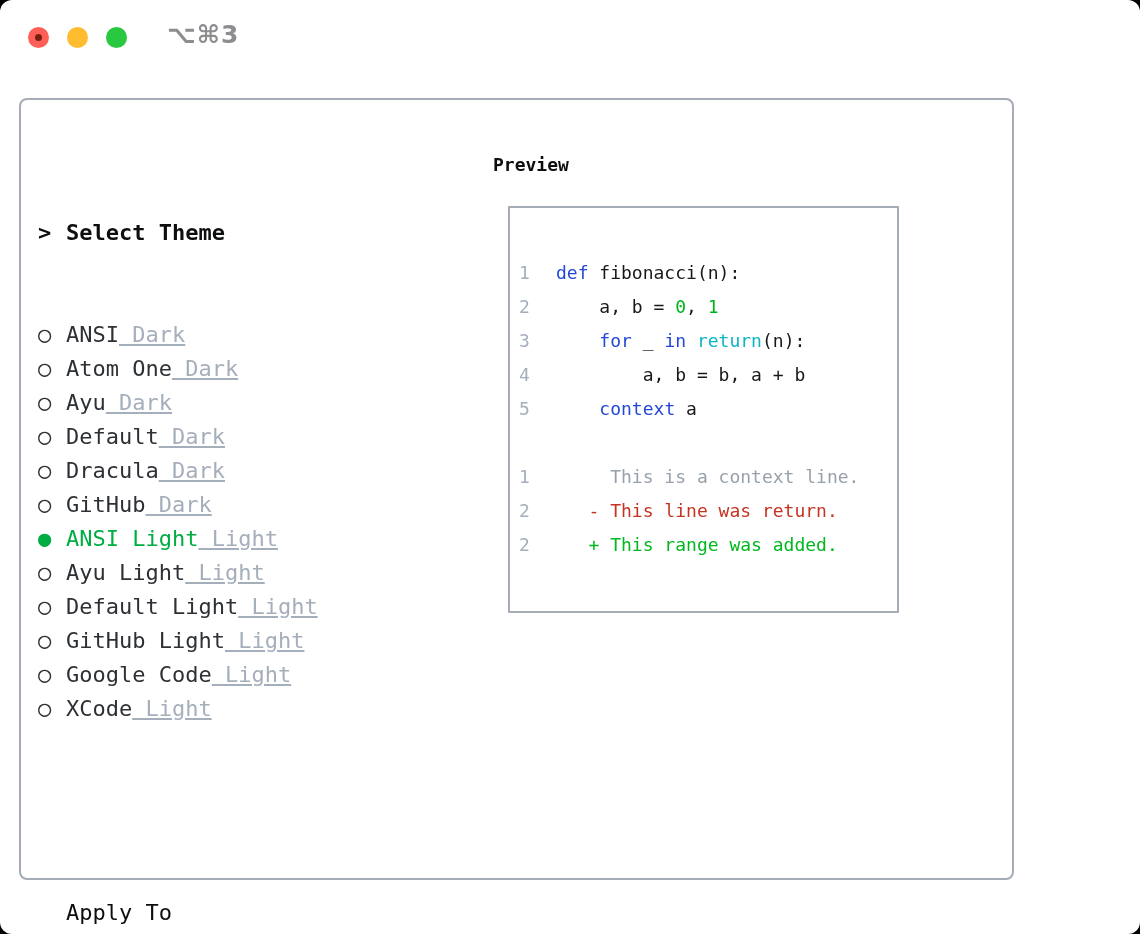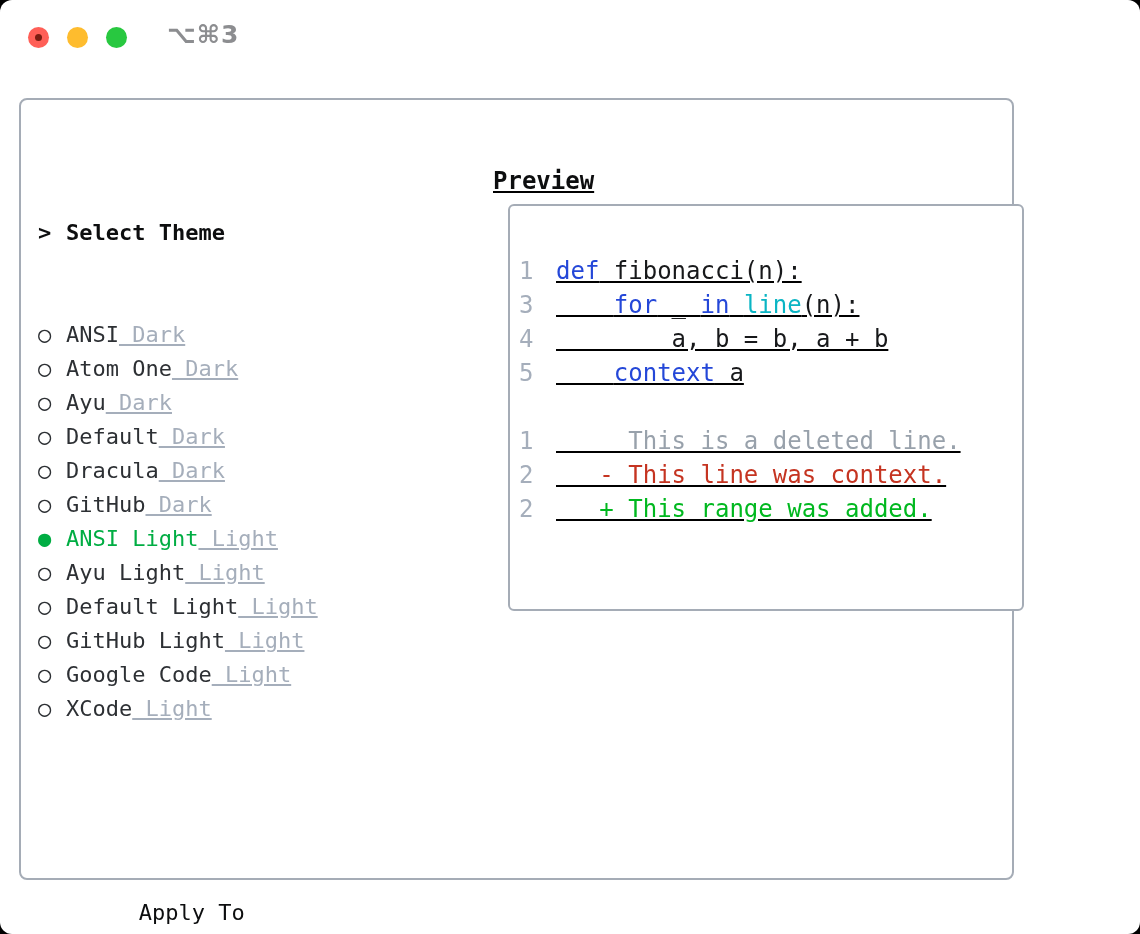--- a/index.html
+++ b/index.html
@@ -30,27 +30,27 @@
   .left-col {
     position:absolute; left:17px; top:48px;
     font-size:22px; line-height:34px; color:var(--text); white-space:pre;
   }
   .row { height:34px; }
   .header-row { font-weight:bold; color:var(--heading); }
   .cursor { display:inline-block; width:28px; color:var(--heading); }
   .bullet { display:inline-block; width:28px; color:var(--text); }
   .item.selected .bullet, .item.selected .name { color:var(--green); }
   .variant { color:var(--muted);text-decoration:underline; }
-  .apply-title { padding-left:28px; color:var(--heading);text-align:center; }
+  .apply-title { padding-left:28px; color:var(--heading); }
   
-  .right-col { position:absolute; left:472px; top:64px; font-size:24px; line-height:34px;text-decoration:underline; }
+  .right-col { position:absolute; left:472px; top:48px; font-size:18px; line-height:34px; }
   .preview-title { font-weight:bold; color:var(--heading); height:34px; }
   .preview-box {
-    margin-left:15px; margin-top:6px; width:516px; height:407px;
-    border:2px solid var(--border); border-radius:6px;
+    margin-left:15px; margin-top:24px; width:391px; height:407px;
+    border:2px solid var(--border); border-radius:1px;
     padding:48px 0 0 9px; background:var(--bg);
   }
   .code-line { height:34px; white-space:pre; color:var(--code); }
   .linenum { display:inline-block; width:14px; margin-right:23px; color:var(--linenum); }
   .c-kw  { color:var(--kw); }
   .c-fn  { color:var(--fn); }
   .c-num { color:var(--num); }
   .c-def { color:var(--code); }
   .c-ctx { color:var(--ctx); }
   .c-del { color:var(--del); }
@@ -80,25 +80,26 @@
       
       
       
     </div>
 
     <div class="right-col">
       <div class="preview-title">Preview</div>
       <div class="preview-box">
         <div id="code-lines">
             <div class="code-line"><span class="linenum">1</span><span class="seg c-kw">def</span><span class="seg c-def"> fibonacci(n):</span></div>
-            <div class="code-line"><span class="linenum">3</span><span class="seg c-def">    </span><span class="seg c-kw">for</span><span class="seg c-def"> _ </span><span class="seg c-kw">in</span><span class="seg c-def"> </span><span class="seg c-fn">line</span><span class="seg c-def">(n):</span></div>
+            <div class="code-line"><span class="linenum">2</span><span class="seg c-def">    a, b = </span><span class="seg c-num">0</span><span class="seg c-def">, </span><span class="seg c-num">1</span></div>
+            <div class="code-line"><span class="linenum">3</span><span class="seg c-def">    </span><span class="seg c-kw">for</span><span class="seg c-def"> _ </span><span class="seg c-kw">in</span><span class="seg c-def"> </span><span class="seg c-fn">return</span><span class="seg c-def">(n):</span></div>
             <div class="code-line"><span class="linenum">4</span><span class="seg c-def">        a, b = b, a + b</span></div>
             <div class="code-line"><span class="linenum">5</span><span class="seg c-def">    </span><span class="seg c-kw">context</span><span class="seg c-def"> a</span></div>
             <div class="code-line"><span class="linenum"></span></div>
-            <div class="code-line"><span class="linenum">1</span><span class="seg c-ctx">     This is a deleted line.</span></div>
-            <div class="code-line"><span class="linenum">2</span><span class="seg c-del">   - This line was context.</span></div>
+            <div class="code-line"><span class="linenum">1</span><span class="seg c-ctx">     This is a context line.</span></div>
+            <div class="code-line"><span class="linenum">2</span><span class="seg c-del">   - This line was return.</span></div>
             <div class="code-line"><span class="linenum">2</span><span class="seg c-add">   + This range was added.</span></div>
           </div>
       </div>
     </div>
 
   </div>
 </div>
 
 </body></html>

